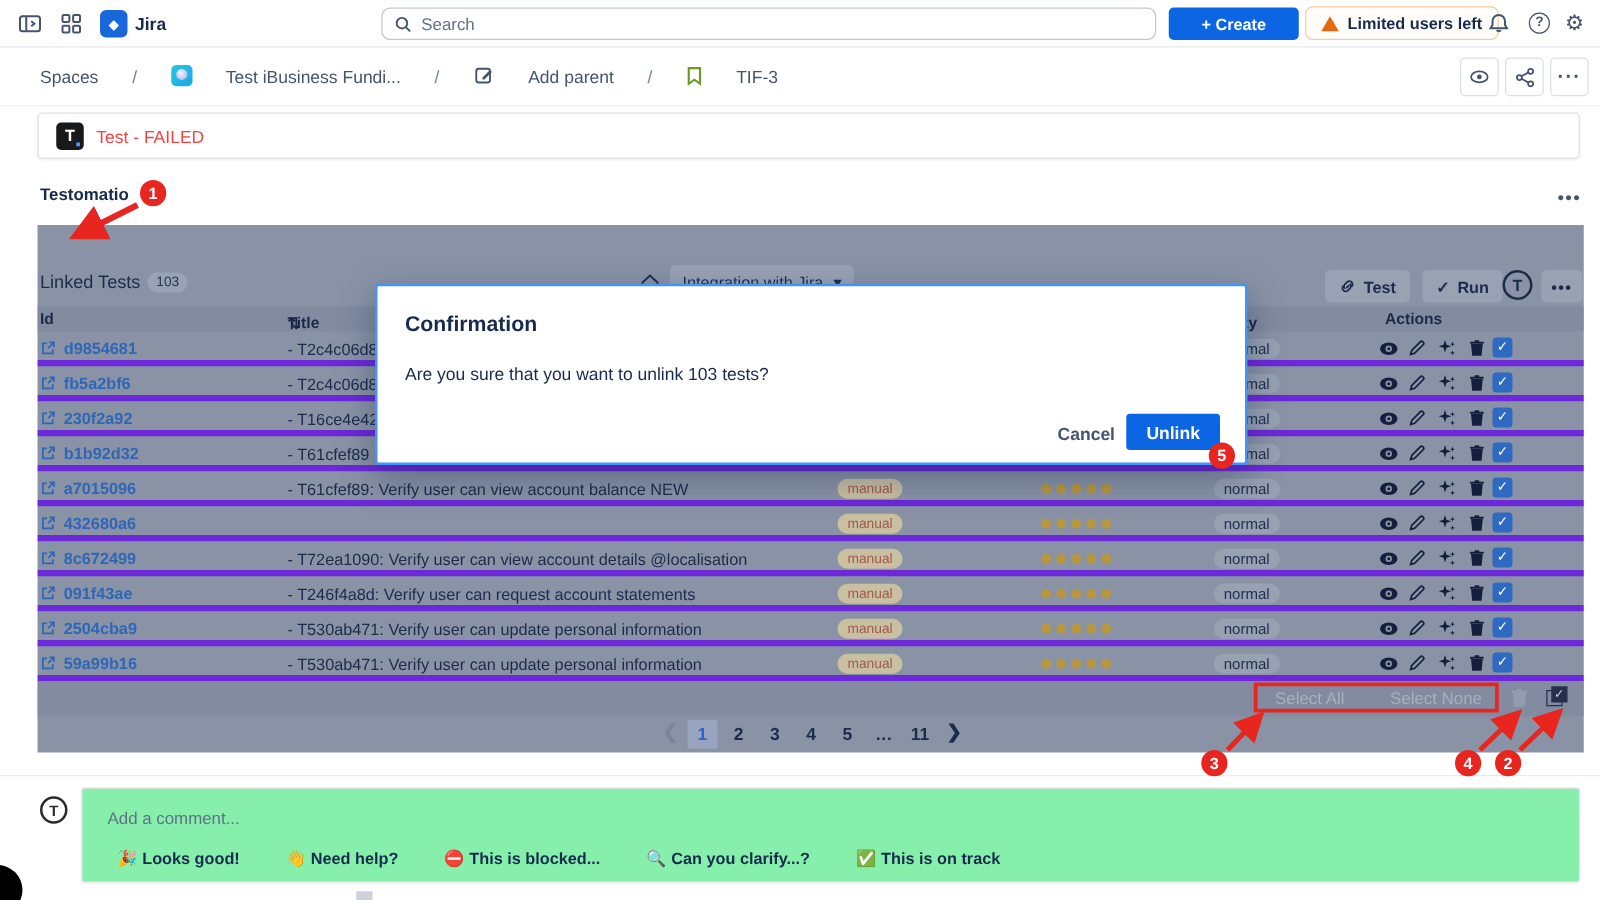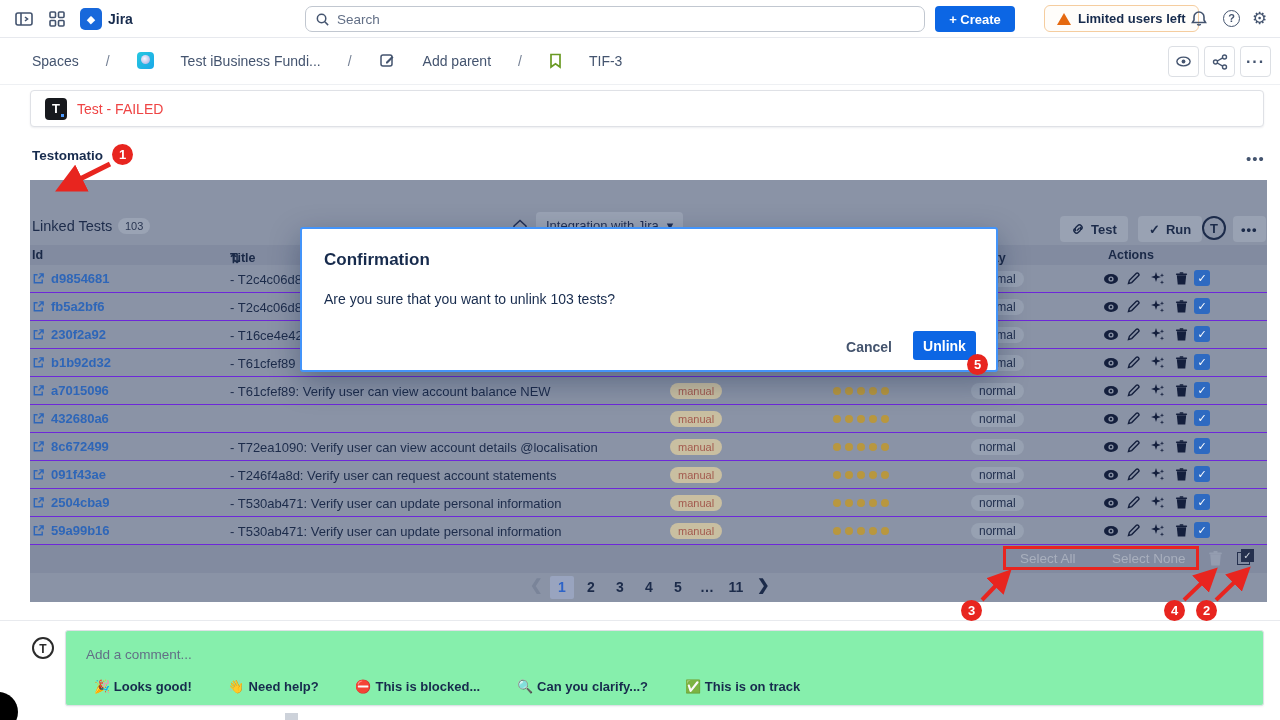--- a/index.html
+++ b/index.html
@@ -11,21 +11,21 @@
   #topbar { position:absolute; left:0; top:0; width:1280px; height:38px; background:#fff;
     border-bottom:1px solid #e7e9ee; z-index:3; }
   .tb-icon { position:absolute; top:9px; width:20px; height:20px; color:#44546f; }
   #jira-logo { position:absolute; left:80px; top:8px; width:22px; height:22px; border-radius:5px;
     background:#1868db; display:flex; align-items:center; justify-content:center; }
   #jira-logo span { color:#fff; font-size:11px; }
   #app-name { position:absolute; left:108px; top:11px; font-size:14px; font-weight:bold; color:#172b4d; }
   #search { position:absolute; left:305px; top:6px; width:620px; height:26px; border:1px solid #c1c7d0;
     border-radius:7px; background:#fff; display:flex; align-items:center; padding-left:9px; gap:7px; }
   #search .ph { color:#626f86; font-size:13.5px; }
-  #create-btn { position:absolute; left:935px; top:6px; width:80px; height:26px; background:#0c66e4;
+  #create-btn { position:absolute; left:935px; top:6px; width:104px; height:26px; background:#0c66e4;
     border:none; border-radius:4px; color:#fff; font-size:13px; font-weight:bold; cursor:pointer; }
   #warn-pill { position:absolute; left:1044px; top:5px; height:27px; padding:0 12px; border:1px solid #f5cd9f;
     border-radius:6px; background:#fffdfa; display:flex; align-items:center; gap:7px; font-size:13px;
     font-weight:bold; color:#172b4d; }
   .warn-tri { width:0; height:0; border-left:7px solid transparent; border-right:7px solid transparent;
     border-bottom:12px solid #e56910; position:relative; }
   .help-circ { position:absolute; top:10px; width:17px; height:17px; border:1.7px solid #44546f;
     border-radius:50%; color:#44546f; font-size:11px; font-weight:bold; text-align:center; line-height:14px; }
   .gear { position:absolute; top:8px; color:#44546f; font-size:17px; }
 
@@ -69,21 +69,21 @@
   .wbtn { position:absolute; top:11px; height:26px; background:#99a2b3; border:none; border-radius:4px;
     color:#1c2b4a; font-size:13px; font-weight:bold; display:flex; align-items:center; gap:6px;
     padding:0 11px; cursor:pointer; }
   #t-circle { position:absolute; left:1172px; top:11px; width:24px; height:24px; border:2px solid #1c2b4a;
     border-radius:50%; color:#1c2b4a; font-weight:bold; font-size:13px; text-align:center; line-height:21px; }
   #w-more { left:1203px; padding:0 8px; letter-spacing:1px; }
   #thead { position:absolute; left:0; top:65px; width:100%; height:20px; background:#828ba0;
     font-size:12.5px; font-weight:bold; color:#1a2947; }
   #thead span { position:absolute; top:3px; }
   #tbody { position:absolute; left:0; top:85px; width:100%; }
-  .trow { position:relative; width:100%; height:28px; border-bottom:1px solid #6d28d9; }
+  .trow { position:relative; width:100%; height:28px; border-bottom:5px solid #6d28d9; }
   .cell-id { position:absolute; left:2px; top:6px; display:flex; gap:6px; align-items:center;
     color:#2e66b8; font-size:13px; font-weight:bold; cursor:pointer; }
   .cell-title { position:absolute; left:200px; top:7px; font-size:13px; color:#1c2b4a; white-space:nowrap; }
   .badge-type { position:absolute; left:640px; top:6px; background:#c9bfa1; color:#a35a4e; font-size:11px;
     border-radius:8px; padding:2px 8px; }
   .dots { position:absolute; left:803px; top:10px; display:flex; gap:4px; }
   .dots i { width:8px; height:8px; border-radius:50%; background:#b8973f; }
   .badge-sev { position:absolute; left:941px; top:6px; background:#97a1b2; color:#22304f; font-size:12px;
     border-radius:8px; padding:1px 8px; }
   .act { position:absolute; top:6px; width:16px; height:16px; color:#141f3d; cursor:pointer; }
@@ -104,21 +104,21 @@
   #pager .nav { position:absolute; top:3px; font-size:15px; font-weight:bold; cursor:pointer; }
   #pg-prev { left:500px; color:#7a8499; } #pg-next { left:728px; color:#1c2b4a; }
 
   
   #modal { position:absolute; left:300px; top:227px; width:698px; height:145px; background:#fff;
     border:2px solid #4394fa; border-radius:3px; box-shadow:0 10px 30px rgba(9,30,66,.35); z-index:10; }
   #modal h2 { position:absolute; left:22px; top:21px; font-size:17px; color:#172b4d; }
   #modal .msg { position:absolute; left:22px; top:62px; font-size:14px; color:#172b4d; }
   #m-cancel { position:absolute; right:104px; bottom:15px; background:none; border:none; color:#44546e;
     font-size:14px; font-weight:bold; cursor:pointer; }
-  #m-unlink { position:absolute; right:20px; bottom:10px; width:63px; height:29px; background:#0c66e4;
+  #m-unlink { position:absolute; right:20px; bottom:10px; width:75px; height:29px; background:#0c66e4;
     border:none; border-radius:3px; color:#fff; font-size:14px; font-weight:bold; cursor:pointer; }
 
   
   .ann-badge { position:absolute; width:21px; height:21px; border-radius:50%; background:#e8251f; color:#fff;
     font-size:13px; font-weight:bold; text-align:center; line-height:21px; z-index:41; }
   #ann-rect { position:absolute; left:1003px; top:546px; width:196px; height:24px; border:3px solid #e8251f;
     z-index:5; }
   #arrows { position:absolute; left:0; top:0; width:1280px; height:720px; z-index:40; pointer-events:none; }
 
   

